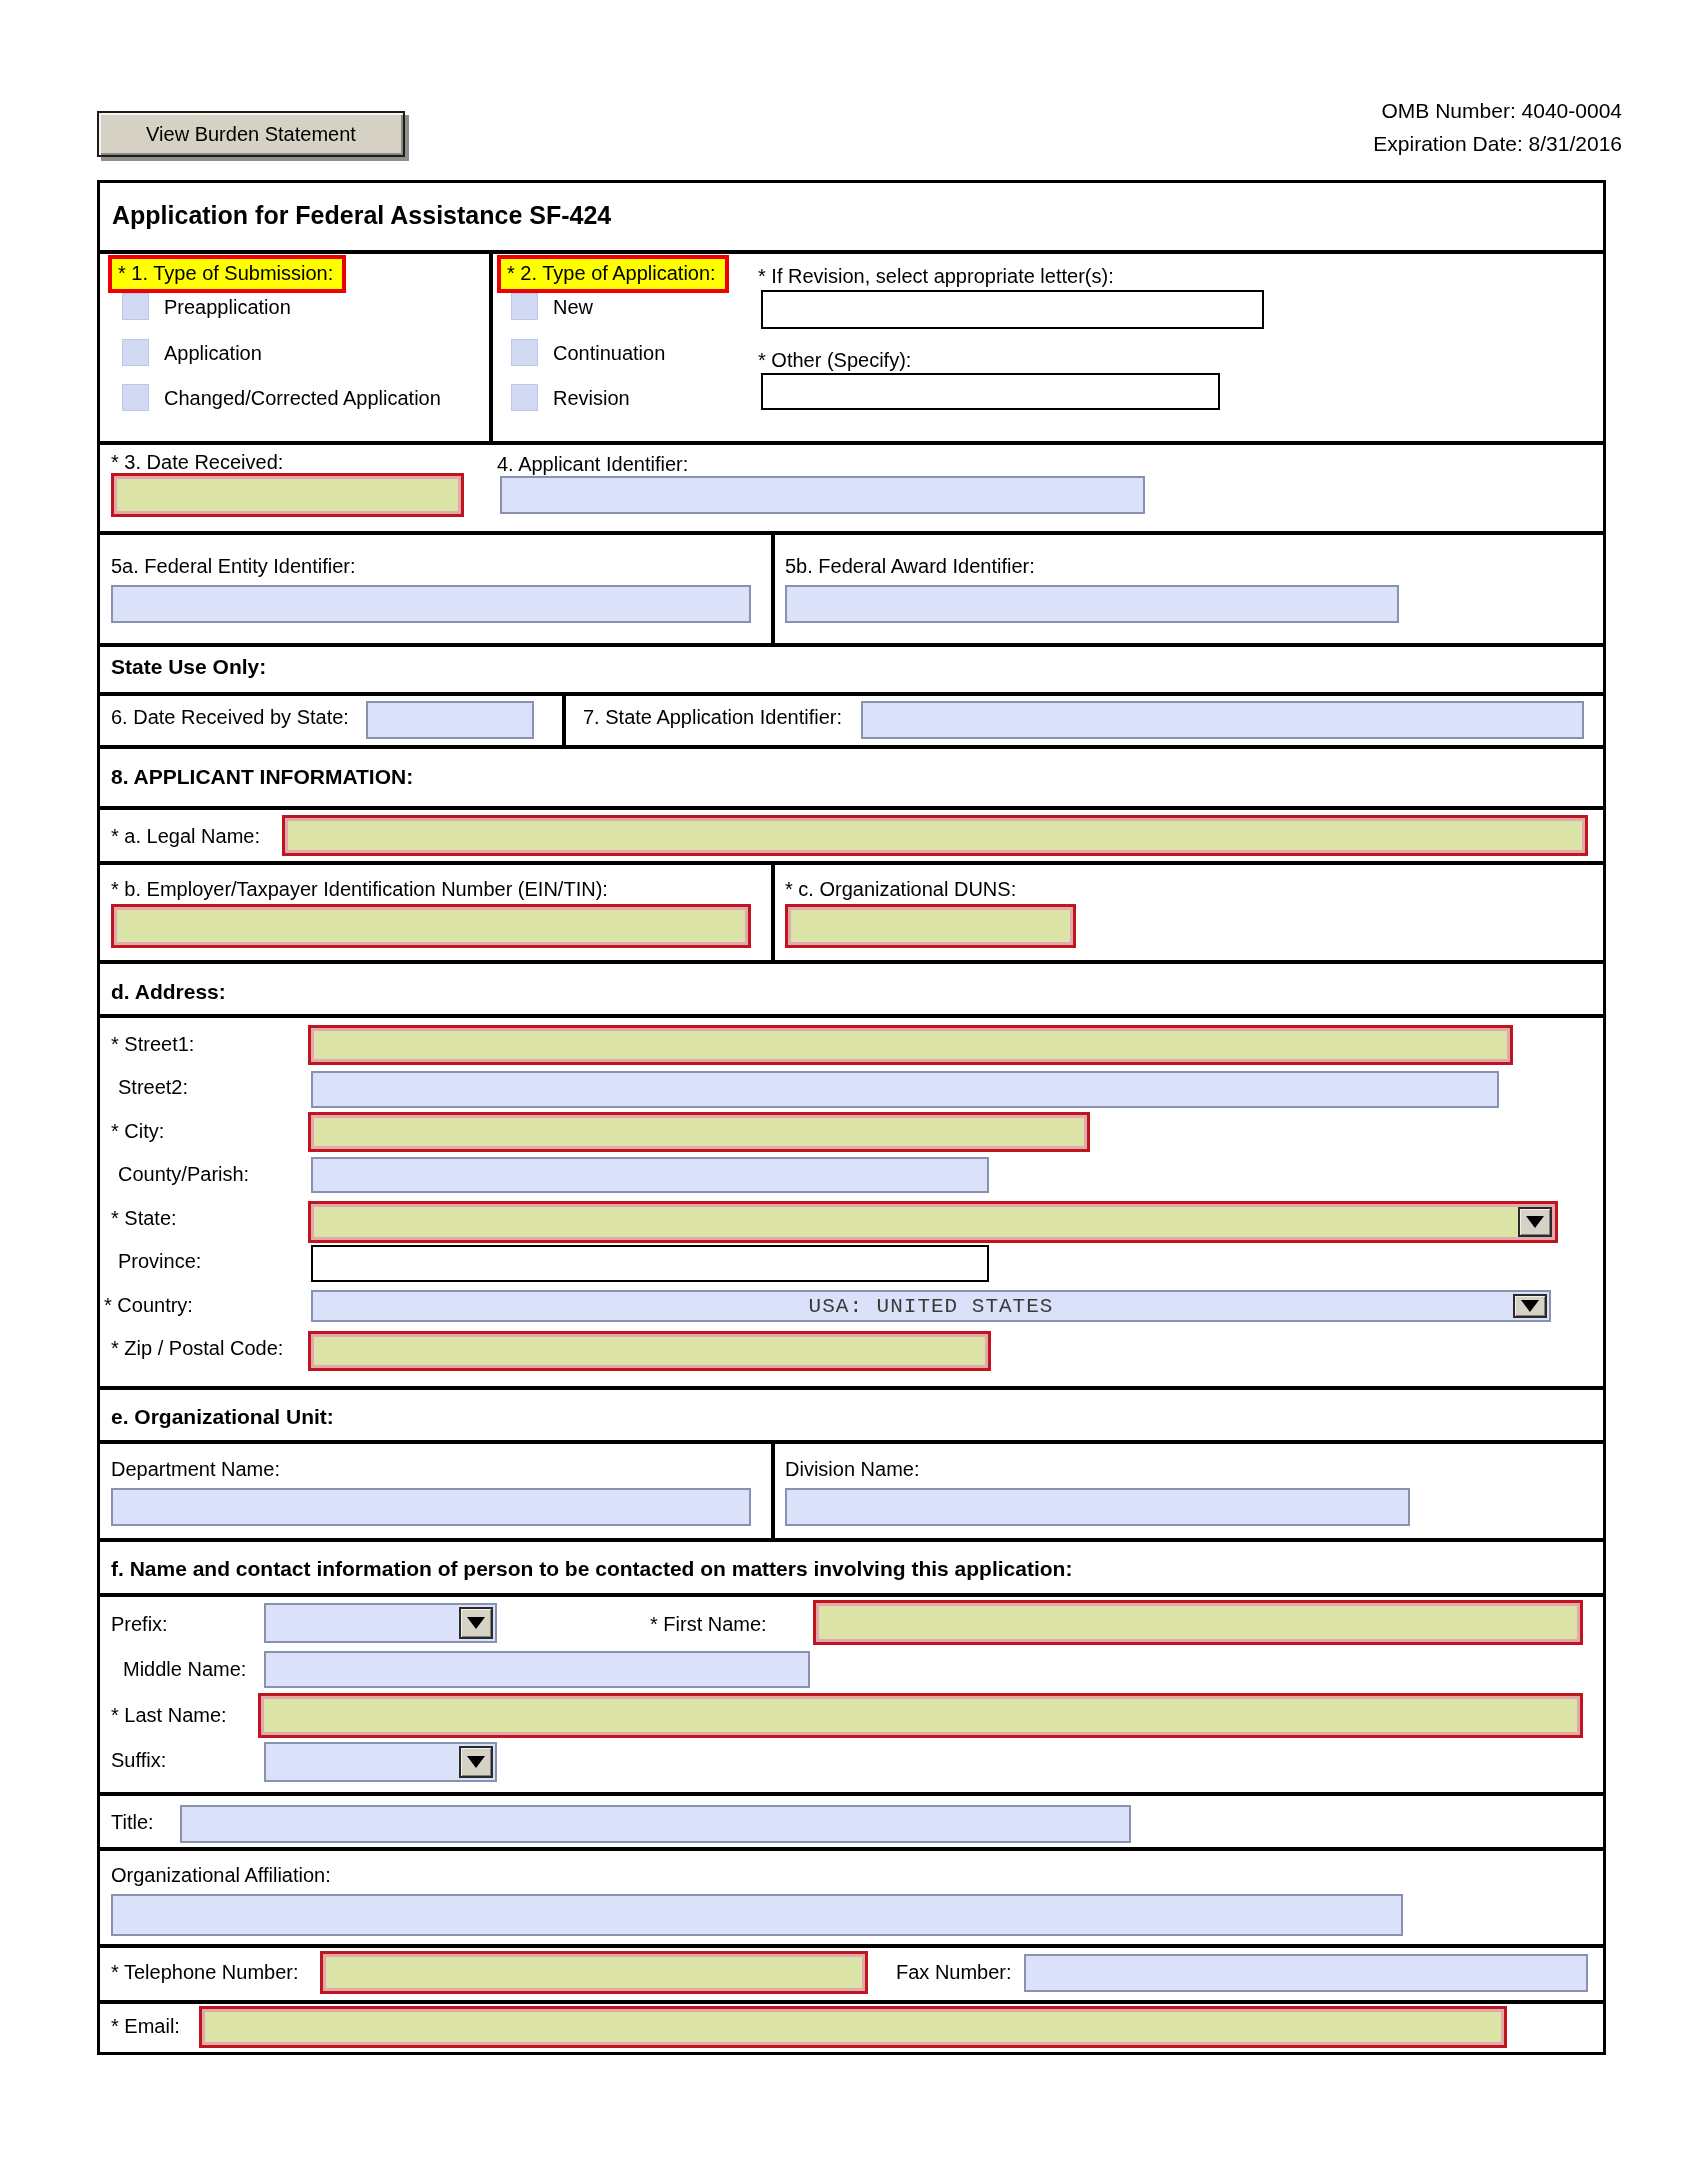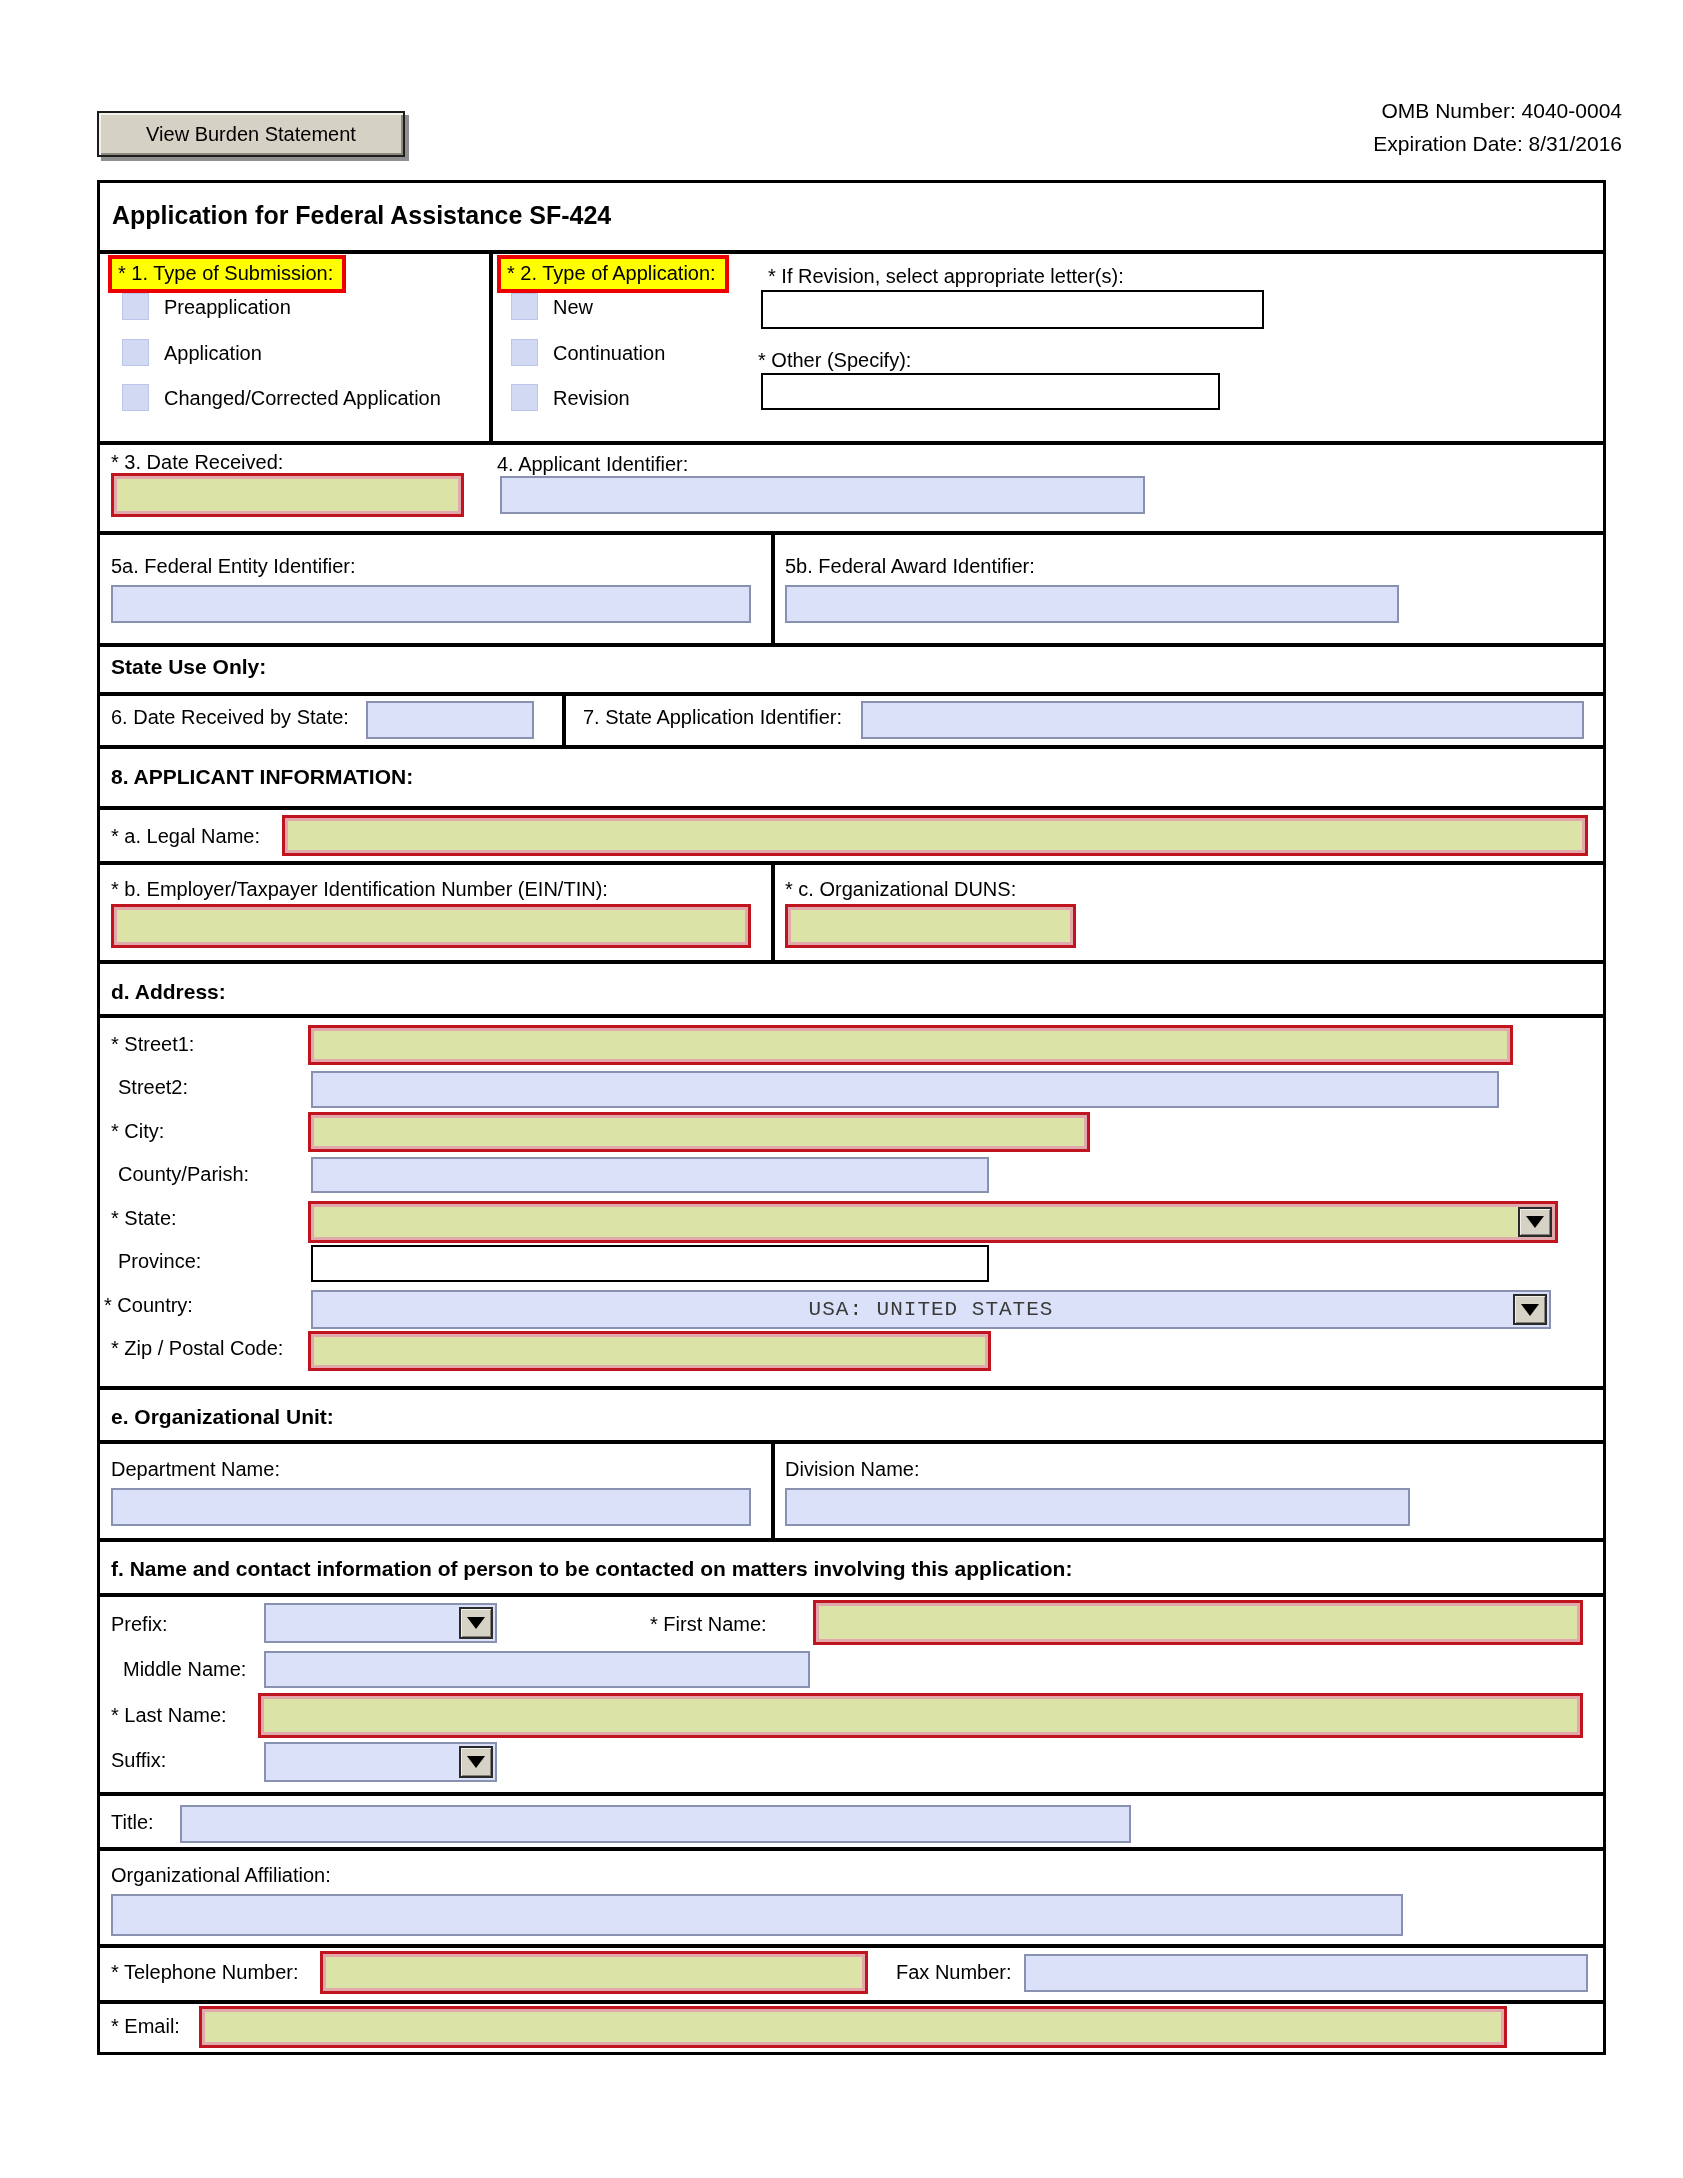--- a/index.html
+++ b/index.html
@@ -48,21 +48,21 @@
   <div class="lbl" style="left:64px;top:204px;">Changed/Corrected Application</div>
 
   <div class="hl" style="left:397px;top:72px;">* 2. Type of Application:</div>
   <div class="cb" style="left:411px;top:110px;"></div>
   <div class="lbl" style="left:453px;top:113px;">New</div>
   <div class="cb" style="left:411px;top:156px;"></div>
   <div class="lbl" style="left:453px;top:159px;">Continuation</div>
   <div class="cb" style="left:411px;top:201px;"></div>
   <div class="lbl" style="left:453px;top:204px;">Revision</div>
 
-  <div class="lbl" style="left:658px;top:82px;margin-left:10px;">* If Revision, select appropriate letter(s):</div>
+  <div class="lbl" style="left:658px;top:82px;">* If Revision, select appropriate letter(s):</div>
   <input class="fld plain" style="left: 661px; top: 107px; width: 503px; height: 39px;">
   <div class="lbl" style="left:658px;top:166px;">* Other (Specify):</div>
   <input class="fld plain" style="left: 661px; top: 190px; width: 459px; height: 37px;">
 
   <div class="hline" style="top:258px;"></div>
 
   <div class="lbl" style="left:11px;top:268px;">* 3. Date Received:</div>
   <input class="fld req" style="left: 11px; top: 290px; width: 353px; height: 44px;">
   <div class="lbl" style="left:397px;top:270px;">4. Applicant Identifier:</div>
   <input class="fld opt" style="left: 400px; top: 293px; width: 645px; height: 38px;">
@@ -126,21 +126,21 @@
   <div class="dd fld req" style="left:208px;top:1018px;width:1250px;height:42px;">
     <div class="ddarrow" style="top:3px;right:3px;bottom:3px;">
         <span class="tri"></span>
       </div>
   </div>
 
   <div class="lbl" style="left:18px;top:1067px;">Province:</div>
   <input class="fld plain" style="left: 211px; top: 1062px; width: 678px; height: 37px;">
 
   <div class="lbl" style="left:4px;top:1111px;">* Country:</div>
-  <div class="dd fld opt" style="left:211px;top:1107px;width:1240px;height:39px;display:flex;align-items:center;">
+  <div class="dd fld opt" style="left:211px;top:1107px;width:1240px;height:32px;display:flex;align-items:center;">
     <span class="ctrval">USA: UNITED STATES</span>
     <div class="ddarrow">
         <span class="tri"></span>
       </div>
   </div>
 
   <div class="lbl" style="left:11px;top:1154px;">* Zip / Postal Code:</div>
   <input class="fld req" style="left: 208px; top: 1148px; width: 683px; height: 40px;">
 
   <div class="hline" style="top:1203px;"></div>

